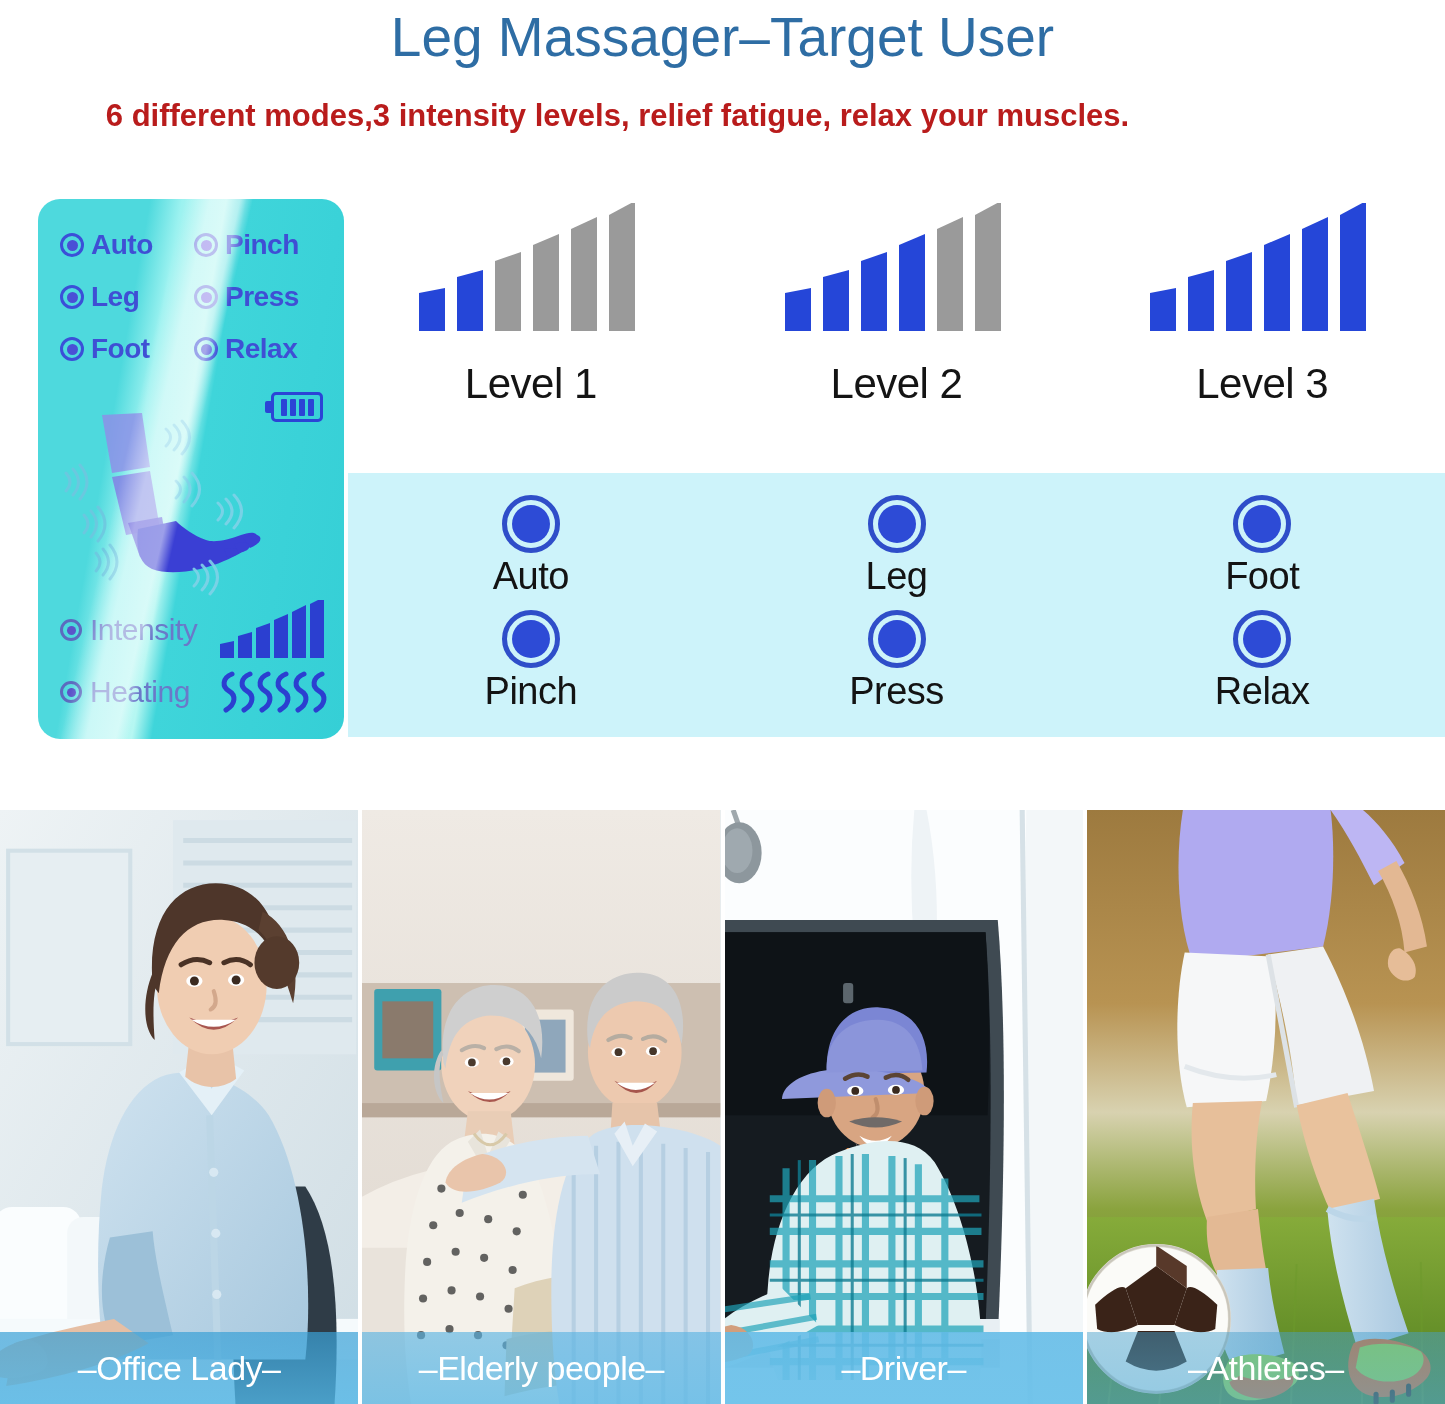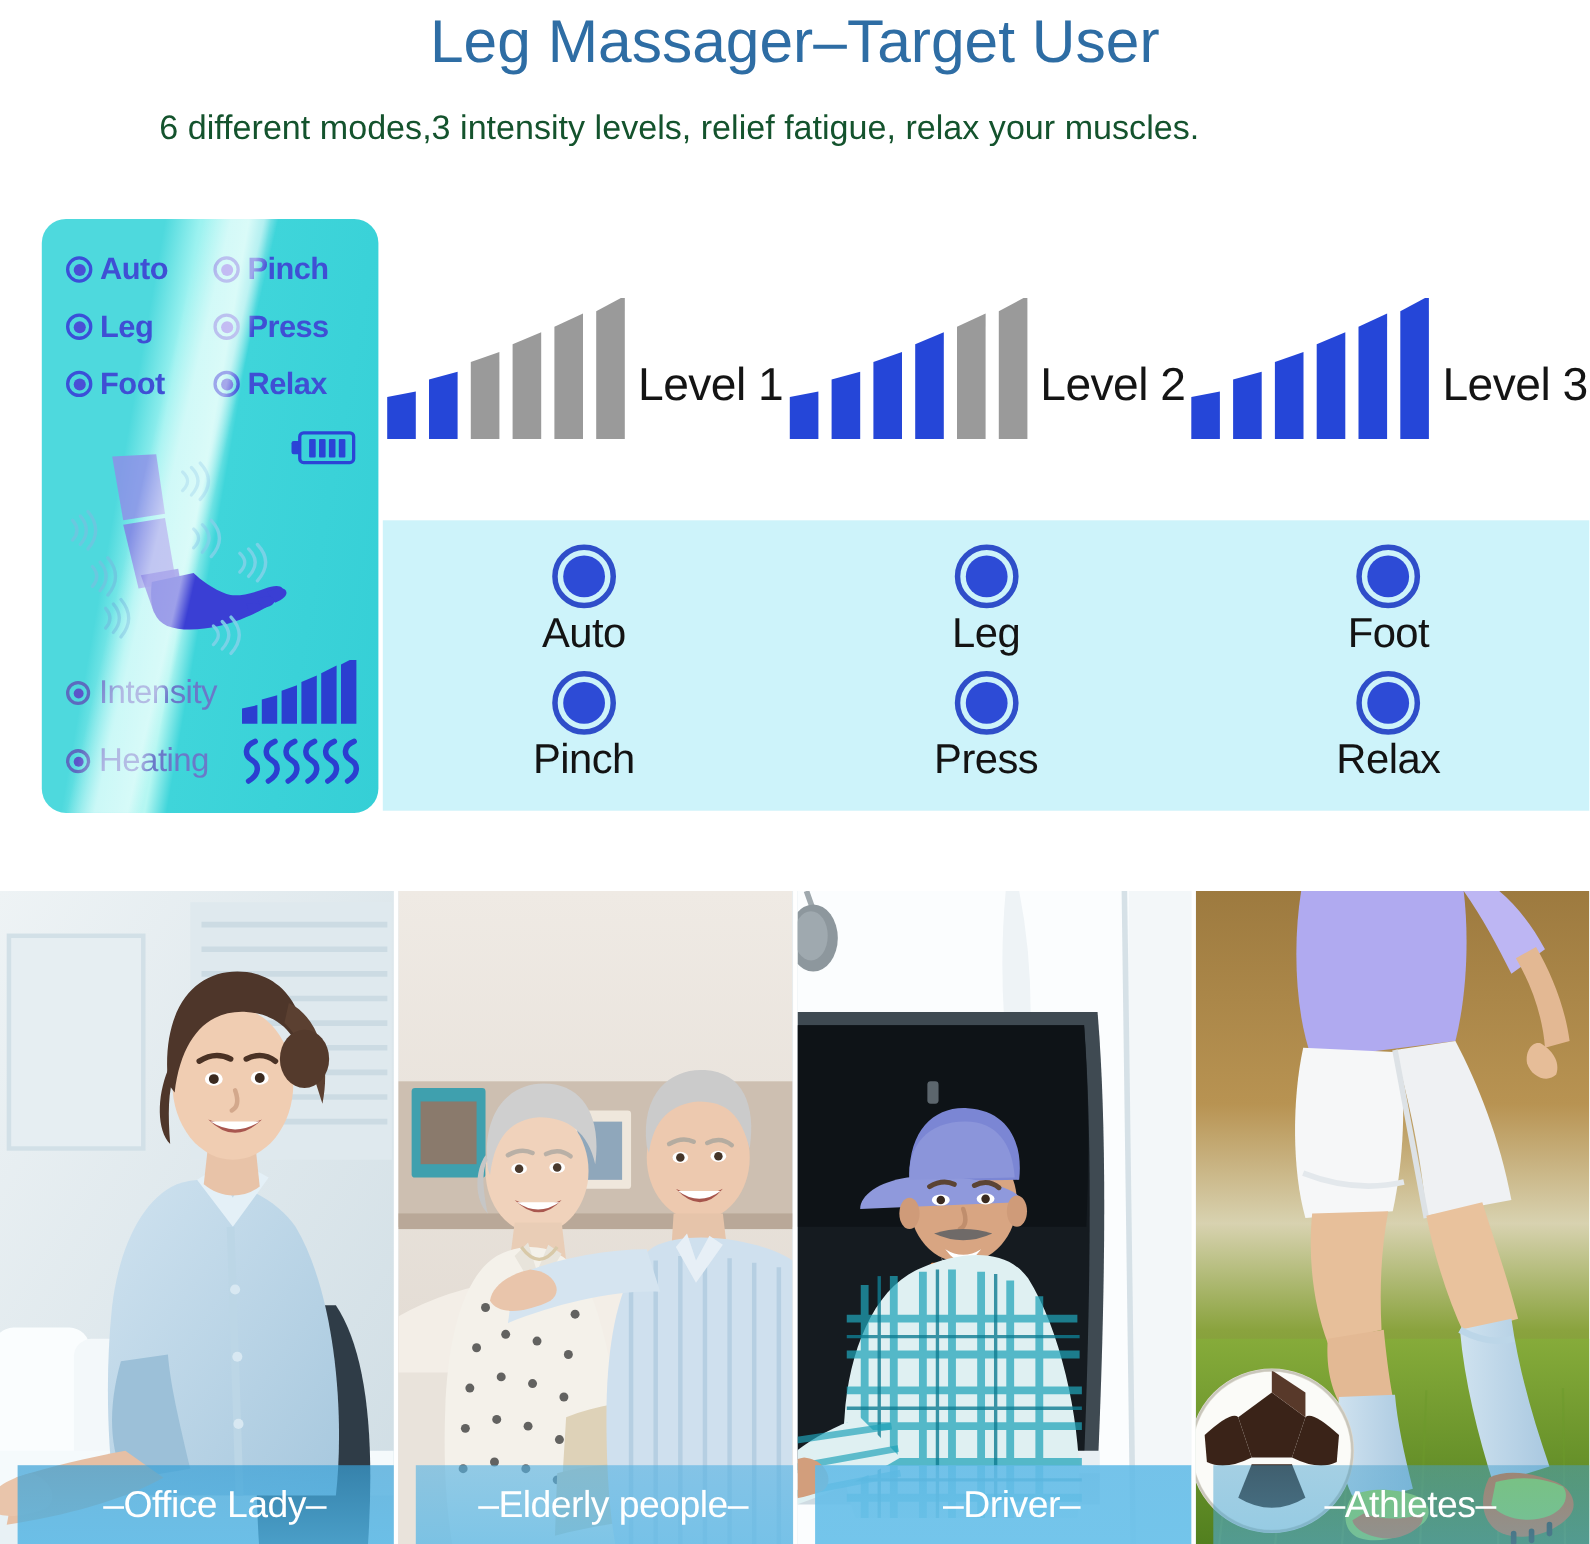--- a/index.html
+++ b/index.html
@@ -17,22 +17,22 @@
     position: absolute; left: 0; top: 4px; width: 1445px;
     text-align: center;
     font-size: 55px; font-weight: normal;
     color: #2e6da4;
     letter-spacing: 0px;
     line-height: 66px;
   }
   .subtitle {
     position: absolute; left: 0; top: 96px; width: 1235px;
     text-align: center;
-    font-size: 31px; font-weight: 400;
-    color: #14532d;
+    font-size: 31px; font-weight: 700;
+    color: #b91c1c;
     line-height: 40px;
   }
 
   
   .panel {
     position: absolute; left: 38px; top: 199px;
     width: 306px; height: 540px;
     border-radius: 22px;
     overflow: hidden;
     background: linear-gradient(100deg,
@@ -96,21 +96,21 @@
     font-size: 30px; font-weight: 400; color:#6a79c9;
     margin-left: 8px; letter-spacing:-.5px;
   }
   .prow-art { margin-left:auto; }
 
   
   .levels {
     position: absolute; left: 348px; top: 205px; width: 1097px; height: 265px;
     display: flex;
   }
-  .level-col { flex:1; display:flex; flex-direction:row; align-items:center; }
+  .level-col { flex:1; display:flex; flex-direction:column; align-items:center; }
   .level-bars { height: 130px; display:flex; align-items:flex-end; gap:10px; }
   .level-label {
     margin-top: 25px;
     font-size: 42px; font-weight: 400; color: #141414; letter-spacing:-.5px;
   }
 
   
   .modes-band {
     position: absolute; left: 348px; top: 473px;
     width: 1097px; height: 264px;
@@ -134,21 +134,21 @@
   
   .photos {
     position: absolute; left: 0; top: 810px; width: 1445px; height: 594px;
     display: flex; gap: 4px;
   }
   .photo { position: relative; flex: 1; overflow: hidden; background:#e7eef2; }
   .photo .scene { position:absolute; inset:0; }
   .caption-bar {
     position: absolute; left:0; bottom:0; width:100%; height:72px;
     background: linear-gradient(180deg, rgba(57,160,214,.70) 0%, rgba(80,180,228,.82) 100%);
-    display:flex; align-items:center; justify-content:center;margin-left:16px;
+    display:flex; align-items:center; justify-content:center;
   }
   .caption-text {
     font-size: 34px; color:#ffffff; font-weight: 400; letter-spacing:-.5px;
     white-space: nowrap;
   }
   .caption-bar.tint2 { background: linear-gradient(180deg, rgba(86,178,226,.62) 0%, rgba(96,186,230,.80) 100%); }
   .caption-bar.tint3 { background: linear-gradient(180deg, rgba(98,187,231,.88) 0%, rgba(108,194,234,.95) 100%); text-align: center; }
   .caption-bar.tint4 { background: linear-gradient(180deg, rgba(70,160,205,.48) 0%, rgba(84,172,214,.62) 100%); }
 </style>
 </head>

